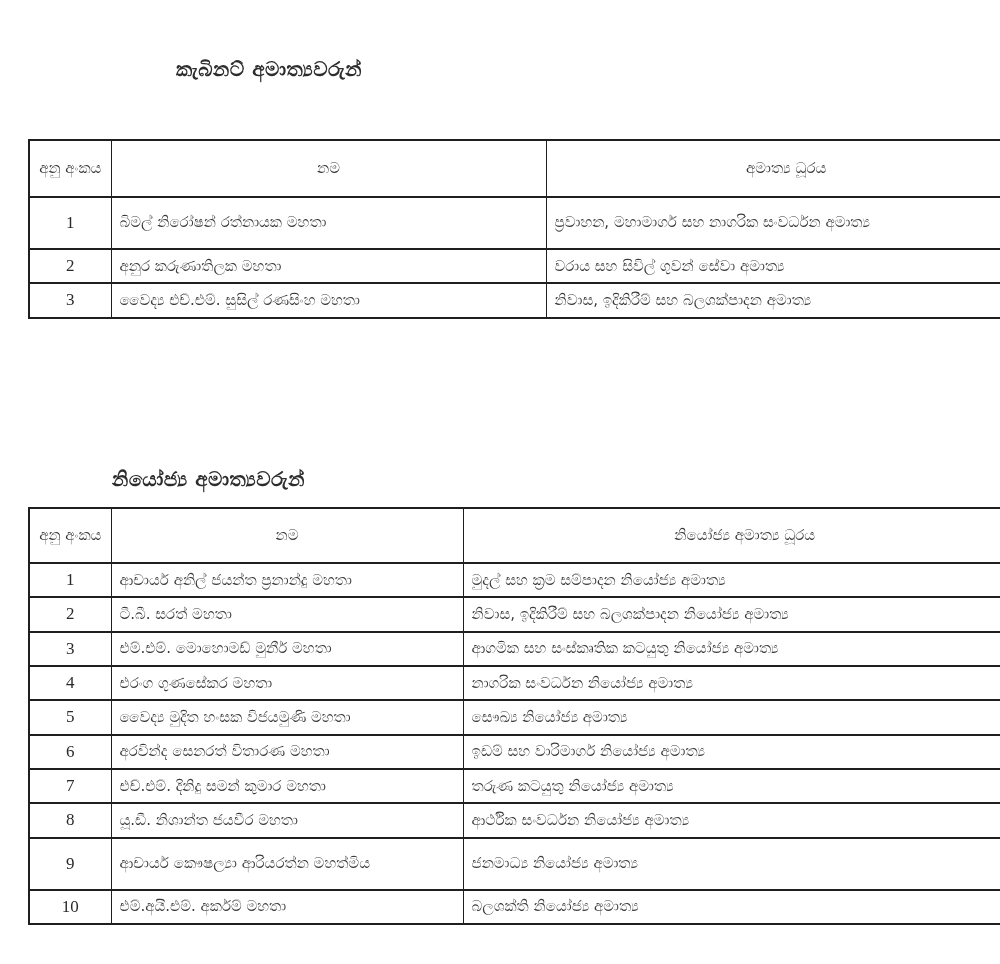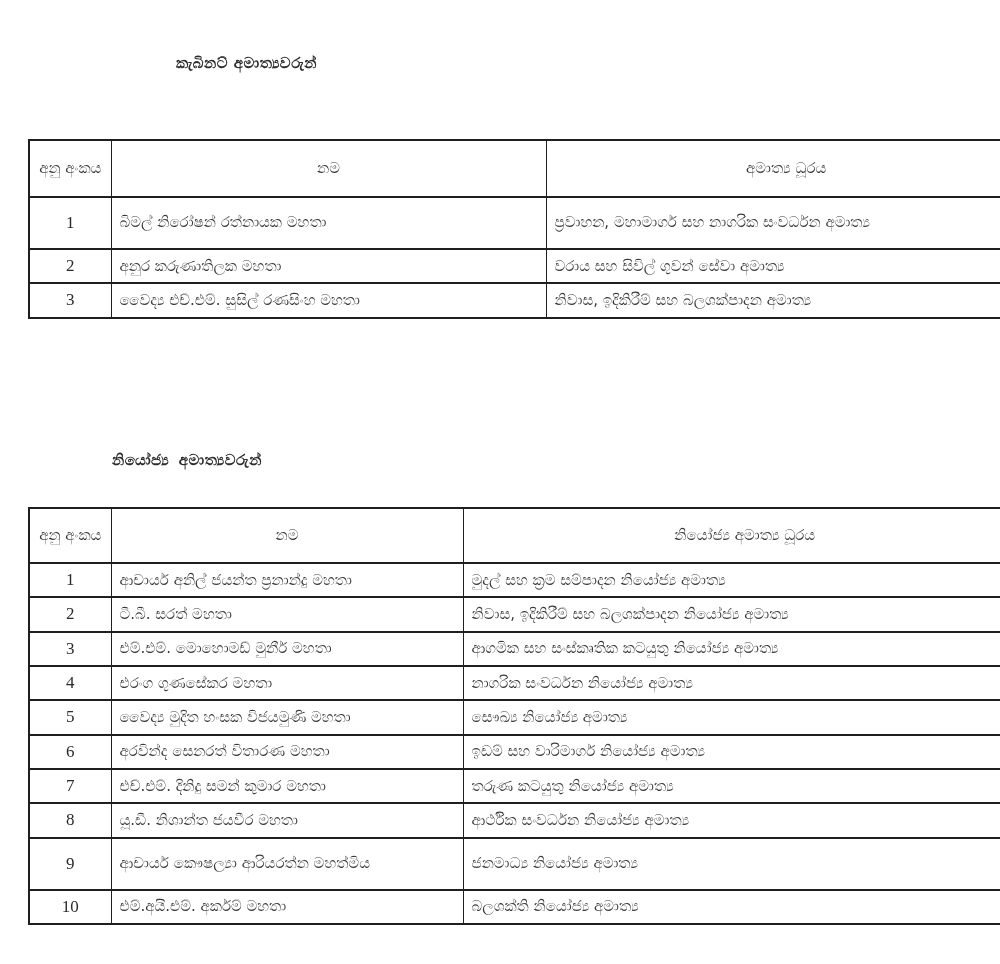--- a/index.html
+++ b/index.html
@@ -10,28 +10,28 @@
   body {
     width: 1000px;
     height: 964px;
     position: relative;
     font-family: "DejaVu Sans", "Liberation Sans", sans-serif;
     color: #333333;
     overflow: hidden;
   }
   .section-title {
     position: absolute;
-    font-size: 15px;
+    font-size: 20px;
     font-weight: bold;
     color: #2d2d2d;
     letter-spacing: 0.5px;
     white-space: nowrap;
   }
   #cabinet-title { left: 176px; top: 44px; }
-  #deputy-title  { left: 112px; top: 442px; font-family: Liberation Mono, monospace; }
+  #deputy-title  { left: 112px; top: 454px; }
 
   table.min-table {
     position: absolute;
     left: 28px;
     width: 1000px;
     border-collapse: collapse;
     table-layout: fixed;
     font-size: 15px;
     color: #3a3a3a;
   }

